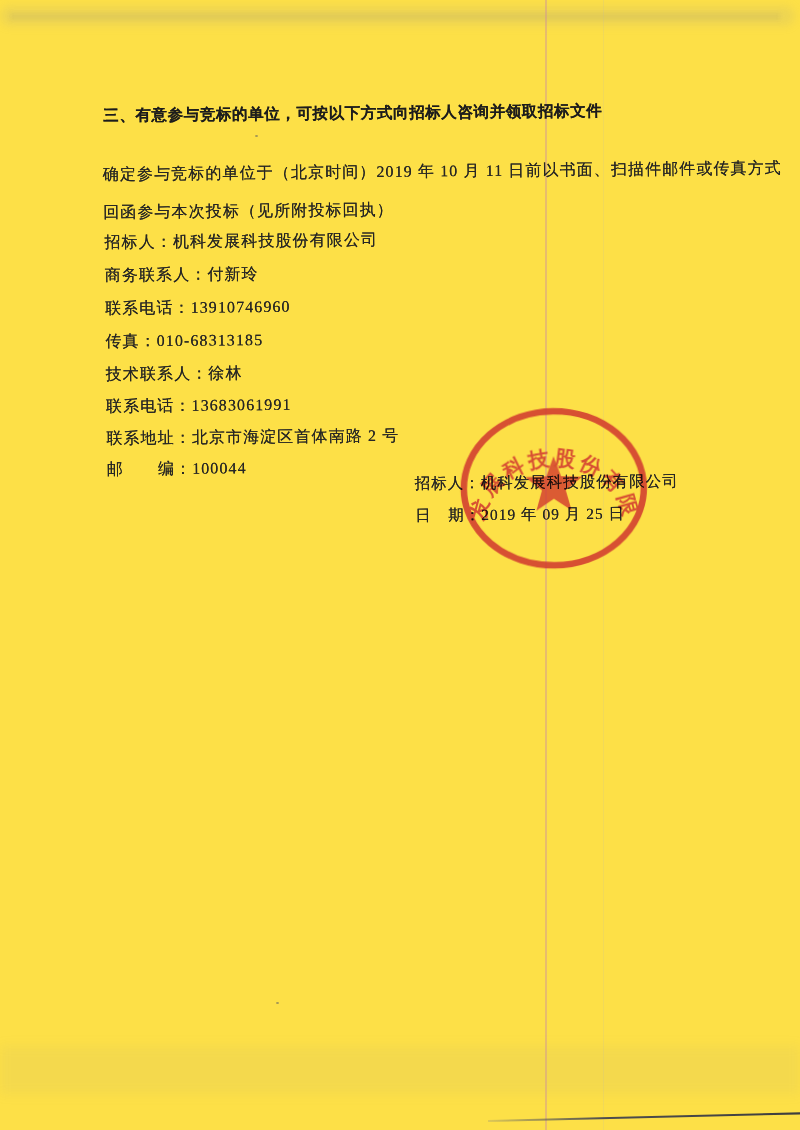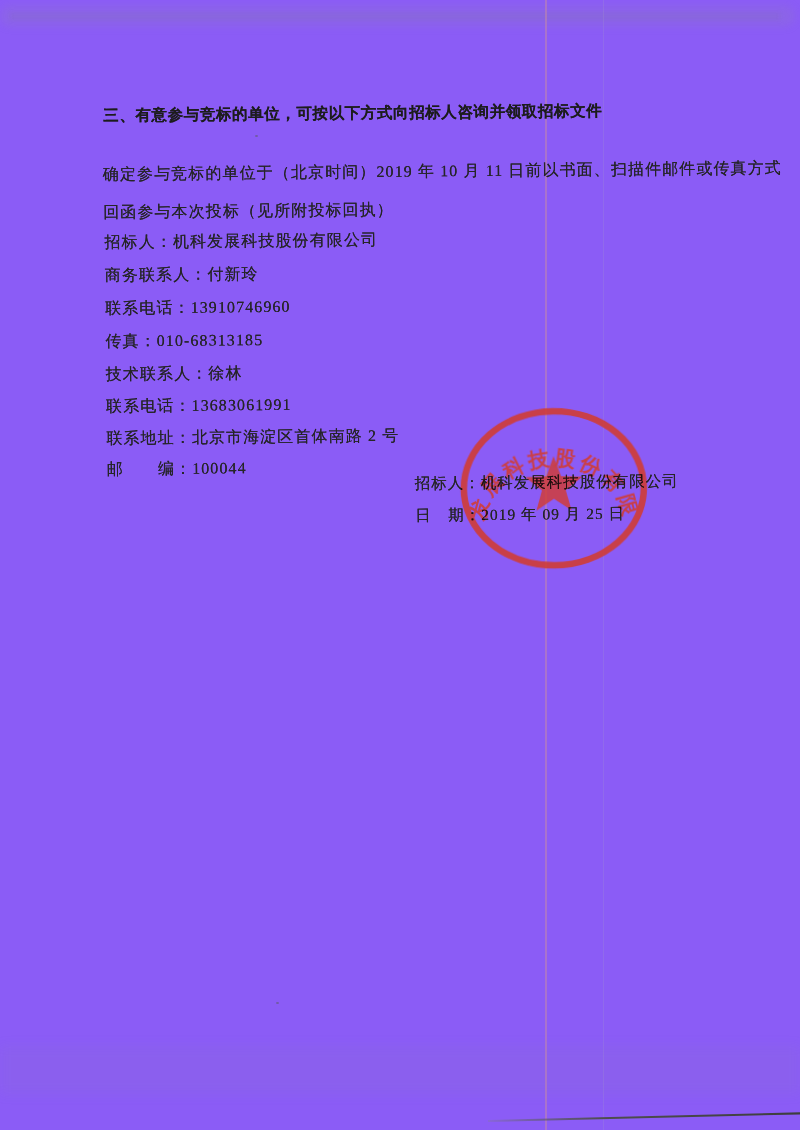--- a/index.html
+++ b/index.html
@@ -1,17 +1,17 @@
 <!DOCTYPE html>
 <html><head>
 <meta charset="utf-8">
 <style>
   html,body{margin:0;padding:0;background:#ffffff;}
   .page{
-    position:relative;width:800px;height:1130px;background:#8b5cf6;overflow:hidden;
+    position:relative;width:800px;height:1130px;background:#fde047;overflow:hidden;
     font-family:"Liberation Serif","DejaVu Serif",serif;color:#222;
   }
   
   .tilt{position:absolute;left:0;top:0;width:800px;height:1130px;transform:rotate(-0.55deg);transform-origin:60px 300px;}
   .line{
     position:absolute;white-space:nowrap;font-size:16px;letter-spacing:1.1px;
     color:#262626;text-shadow:0 0 0.6px rgba(25,25,25,.85);
   }
   .heading{font-weight:bold;font-size:15.5px;letter-spacing:0.6px;color:#1c1c1c;}
   .sig{position:absolute;white-space:nowrap;font-size:15.5px;letter-spacing:1px;color:#262626;text-shadow:0 0 0.6px rgba(25,25,25,.85);}

